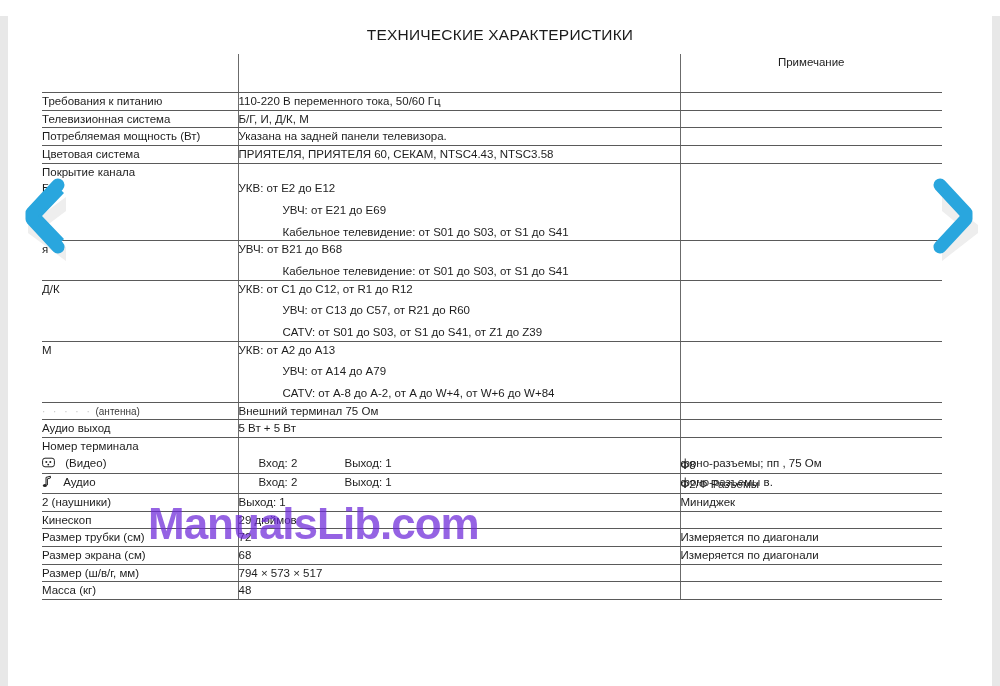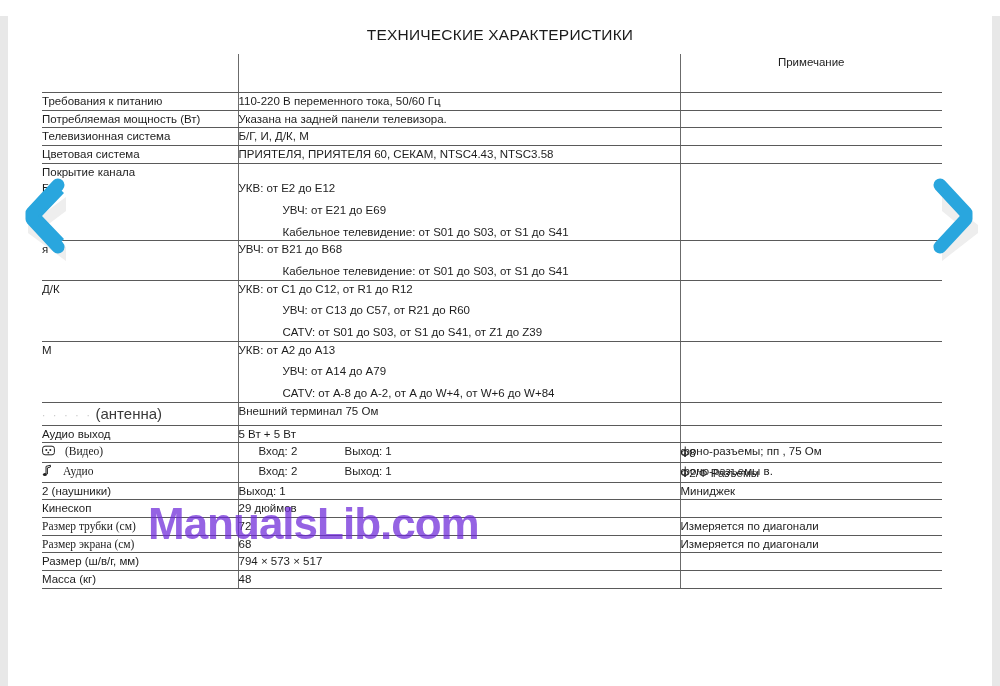--- a/index.html
+++ b/index.html
@@ -84,32 +84,32 @@
   
   .hdr-cell {
     height: 38px;
   }
   .hdr-note {
     text-align: center;
     font-size: 12.5px;
     padding-top: 18px;
   }
 
-  .indent-1 { padding-left: 34px; font-family: Liberation Serif, serif; }
+  .indent-1 { padding-left: 34px; }
   .indent-2 { padding-left: 40px; font-size: 13px; }
 
   .multiline span { display: block; }
   .multiline span + span { margin-top: 5px; padding-left: 44px; }
 
   .dots {
     color: #c3c3c3;
     letter-spacing: 2.5px;
     font-size: 10px;
   }
-  .paren-ant { font-size: 15px; color: #3a3a3a; margin-top: 36px; }
+  .paren-ant { font-size: 10px; color: #3a3a3a; margin-top: 36px; }
 
   .io-row {
     display: flex;
   }
   .io-row .io-in { width: 86px; padding-left: 20px; }
 
   .icon-inline {
     display: inline-block;
     vertical-align: -2px;
     margin-right: 7px;
@@ -175,28 +175,28 @@
         <td class="cell-note hdr-cell hdr-note">Примечание</td>
       </tr>
 
       <tr class="rule">
         <td class="cell-label">Требования к питанию</td>
         <td class="cell-value">110-220 В переменного тока, 50/60 Гц</td>
         <td class="cell-note"></td>
       </tr>
 
       <tr class="rule">
+        <td class="cell-label">Телевизионная система</td>
+        <td class="cell-value">Б/Г, И, Д/К, М</td>
+        <td class="cell-note"></td>
+      </tr>
+
+      <tr class="rule">
         <td class="cell-label">Потребляемая мощность (Вт)</td>
         <td class="cell-value">Указана на задней панели телевизора.</td>
-        <td class="cell-note"></td>
-      </tr>
-
-      <tr class="rule">
-        <td class="cell-label">Телевизионная система</td>
-        <td class="cell-value">Б/Г, И, Д/К, М</td>
         <td class="cell-note"></td>
       </tr>
 
       <tr class="rule">
         <td class="cell-label">Цветовая система</td>
         <td class="cell-value">ПРИЯТЕЛЯ, ПРИЯТЕЛЯ 60, СЕКАМ, NTSC4.43, NTSC3.58</td>
         <td class="cell-note"></td>
       </tr>
 
       <tr class="no-rule">
@@ -252,20 +252,25 @@
         <td class="cell-value">Внешний терминал 75 Ом</td>
         <td class="cell-note"></td>
       </tr>
 
       <tr class="rule">
         <td class="cell-label">Аудио выход</td>
         <td class="cell-value">5 Вт + 5 Вт</td>
         <td class="cell-note"></td>
       </tr>
 
+      <tr class="no-rule">
+        <td class="cell-label">Номер терминала</td>
+        <td class="cell-value"></td>
+        <td class="cell-note"></td>
+      </tr>
 
       <tr class="rule">
         <td class="cell-label indent-1">
           <span class="icon-inline">
             <svg width="13" height="13" viewBox="0 0 13 13">
               <rect x="0.6" y="2.2" width="11.8" height="8.6" rx="2.4" fill="none" stroke="#222" stroke-width="1"></rect>
               <circle cx="4.3" cy="6.1" r="1" fill="#222"></circle>
               <circle cx="8.3" cy="6.1" r="1" fill="#222"></circle>
               <circle cx="6.3" cy="8.6" r="0.9" fill="#222"></circle>
             </svg>

